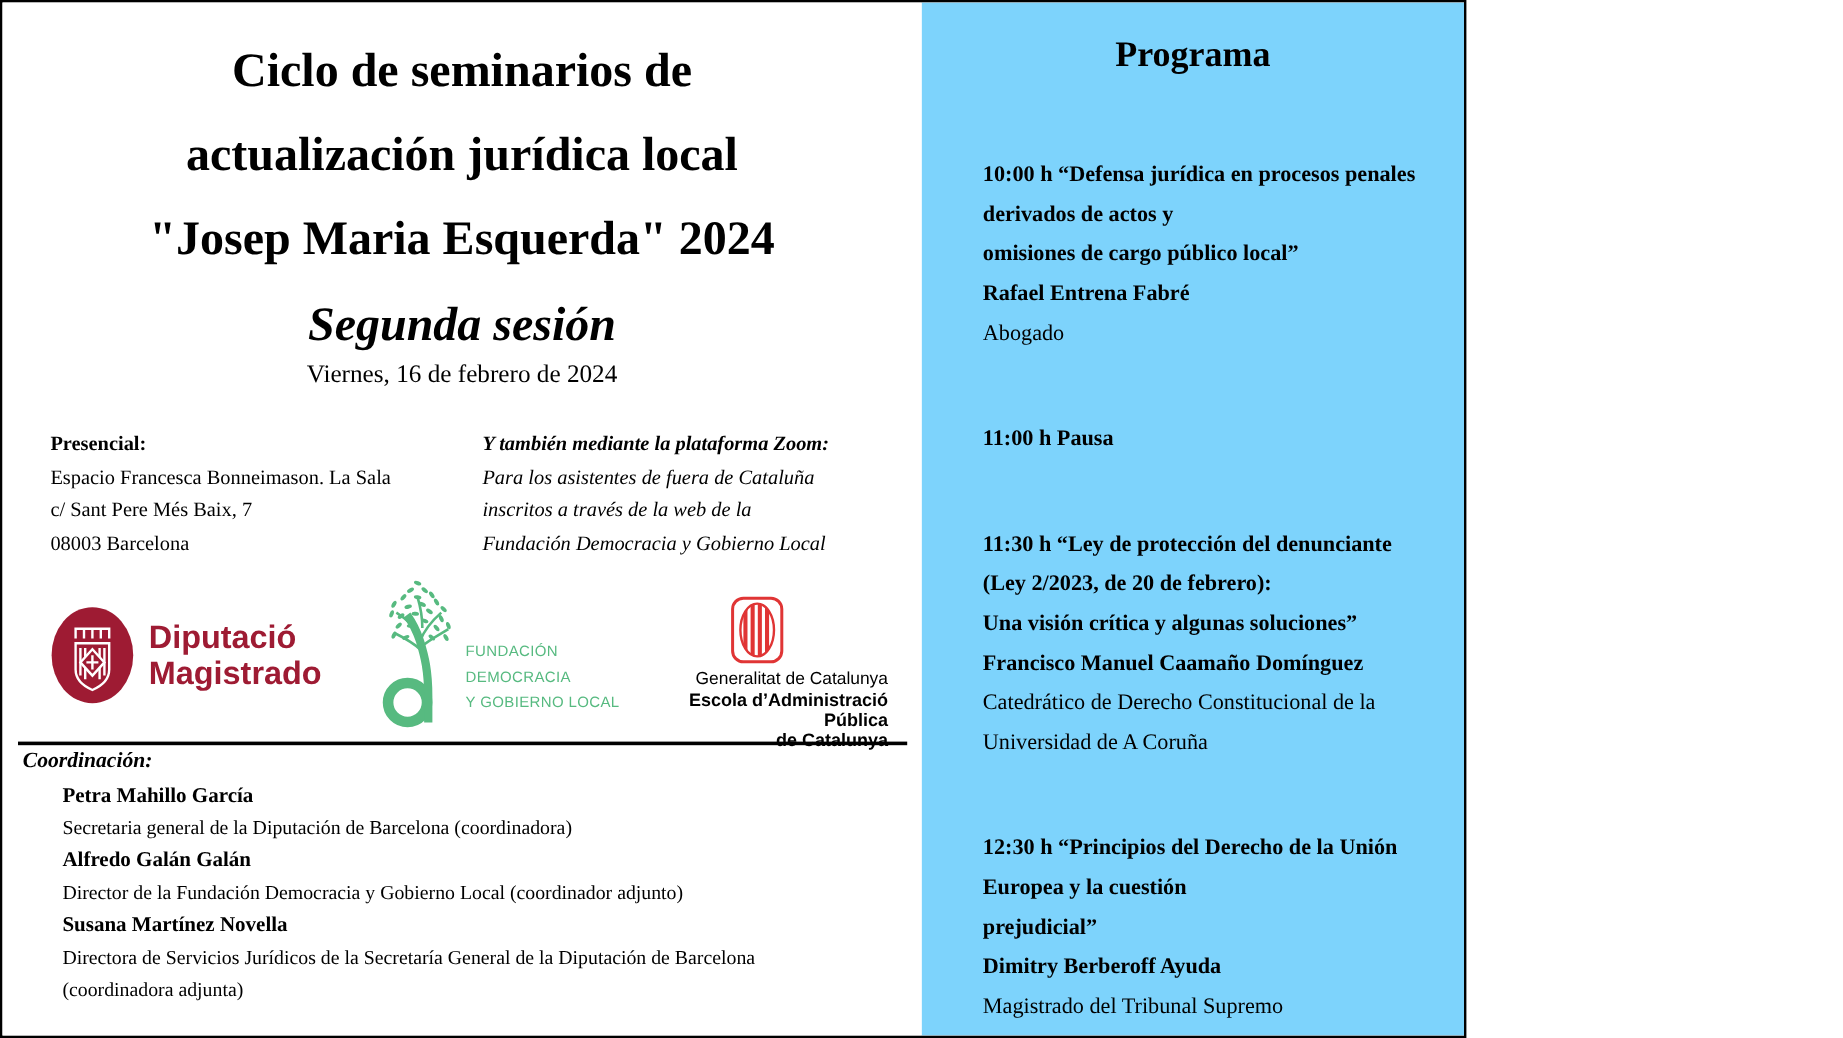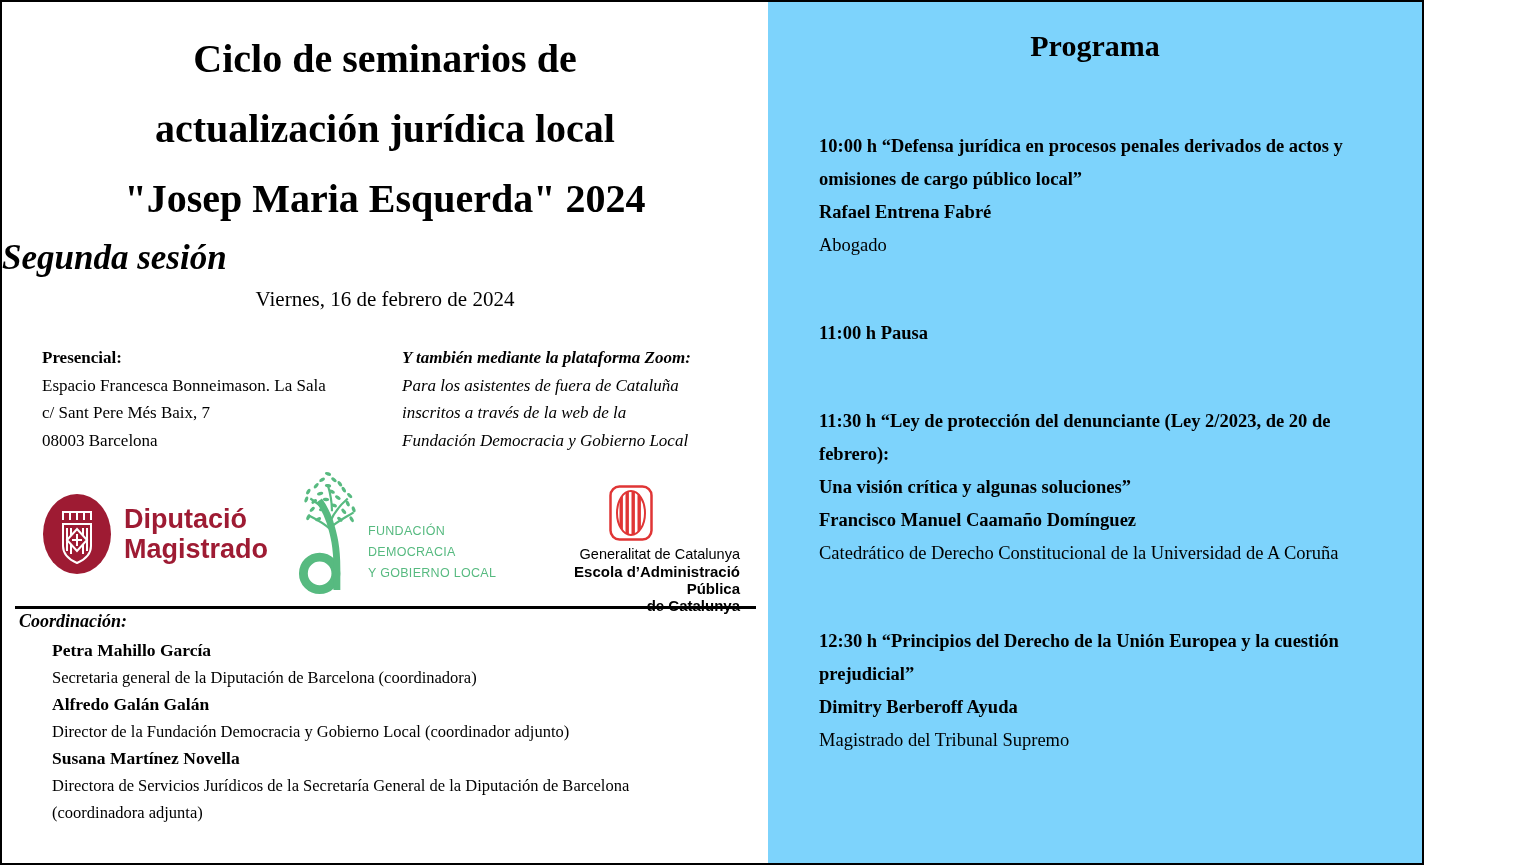--- a/index.html
+++ b/index.html
@@ -1,46 +1,46 @@
 <!DOCTYPE html>
 <html><head>
 <meta charset="utf-8">
 <style>
   * { margin:0; padding:0; box-sizing:border-box; }
   html,body { background:#fff; }
   .page {
-    width:1424px; height:865px;
+    width:1222px; height:865px;
     border:2px solid #000;
     display:flex;
     overflow:hidden;
     background:#fff;
   }
 
   
   .left-panel {
     position:relative;
     width:766px; height:100%;
     background:#ffffff;
     font-family:"Liberation Serif","DejaVu Serif",serif;
     color:#000;
   }
   .event-title { margin-top:22px; text-align:center; font-weight:bold; font-size:40px; line-height:70px; }
-  .session { font-weight:bold; font-style:italic; font-size:35px; line-height:36px; margin-top:6px; }
+  .session { text-align:center; font-weight:bold; font-style:italic; font-size:40px; line-height:36px; margin-top:18px; }
   .session-date { text-align:center; font-size:21px; line-height:26px; margin-top:10px; }
 
   .info-row { display:flex; margin-top:32px; padding-left:40px; }
   .venue { width:360px; font-size:17px; line-height:27.5px; }
   .venue-label { font-weight:bold; }
   .zoom-block { font-size:17px; line-height:27.5px; font-style:italic; }
   .zoom-label { font-weight:bold; }
 
   .logos-row { position:relative; height:132px; margin-top:14px; }
   .logo-dipu { position:absolute; left:40px; top:25px; display:flex; align-items:center; gap:12px; }
   .dipu-text { font-family:"Liberation Sans","DejaVu Sans",sans-serif; font-weight:bold; font-size:27px; line-height:30px; color:#9e1b33; }
-  .logo-fund { position:absolute; left:296px; top:0; display:flex; align-items:flex-end; gap:8px; }
+  .logo-fund { position:absolute; left:316px; top:0; display:flex; align-items:flex-end; gap:8px; }
   .fund-text { font-family:"Liberation Sans","DejaVu Sans",sans-serif; font-weight:500; font-size:12.5px; line-height:21px; letter-spacing:0.3px; color:#57ba80; margin-bottom:14px; }
   .logo-gene { position:absolute; left:520px; top:16px; width:218px; text-align:right; font-family:"Liberation Sans","DejaVu Sans",sans-serif; color:#000; }
   .logo-gene svg { display:block; margin:0 auto 4px auto; }
   .gene-l1 { font-size:14.5px; line-height:17px; }
   .gene-l2, .gene-l3 { font-size:15px; font-weight:bold; line-height:17px; }
 
   .divider { border:none; border-top:3px solid #000; margin:6px 12px 0 13px; }
 
   .coord { padding-left:17px; margin-top:0; }
   .coord-label { font-weight:bold; font-style:italic; font-size:18px; line-height:24px; }

